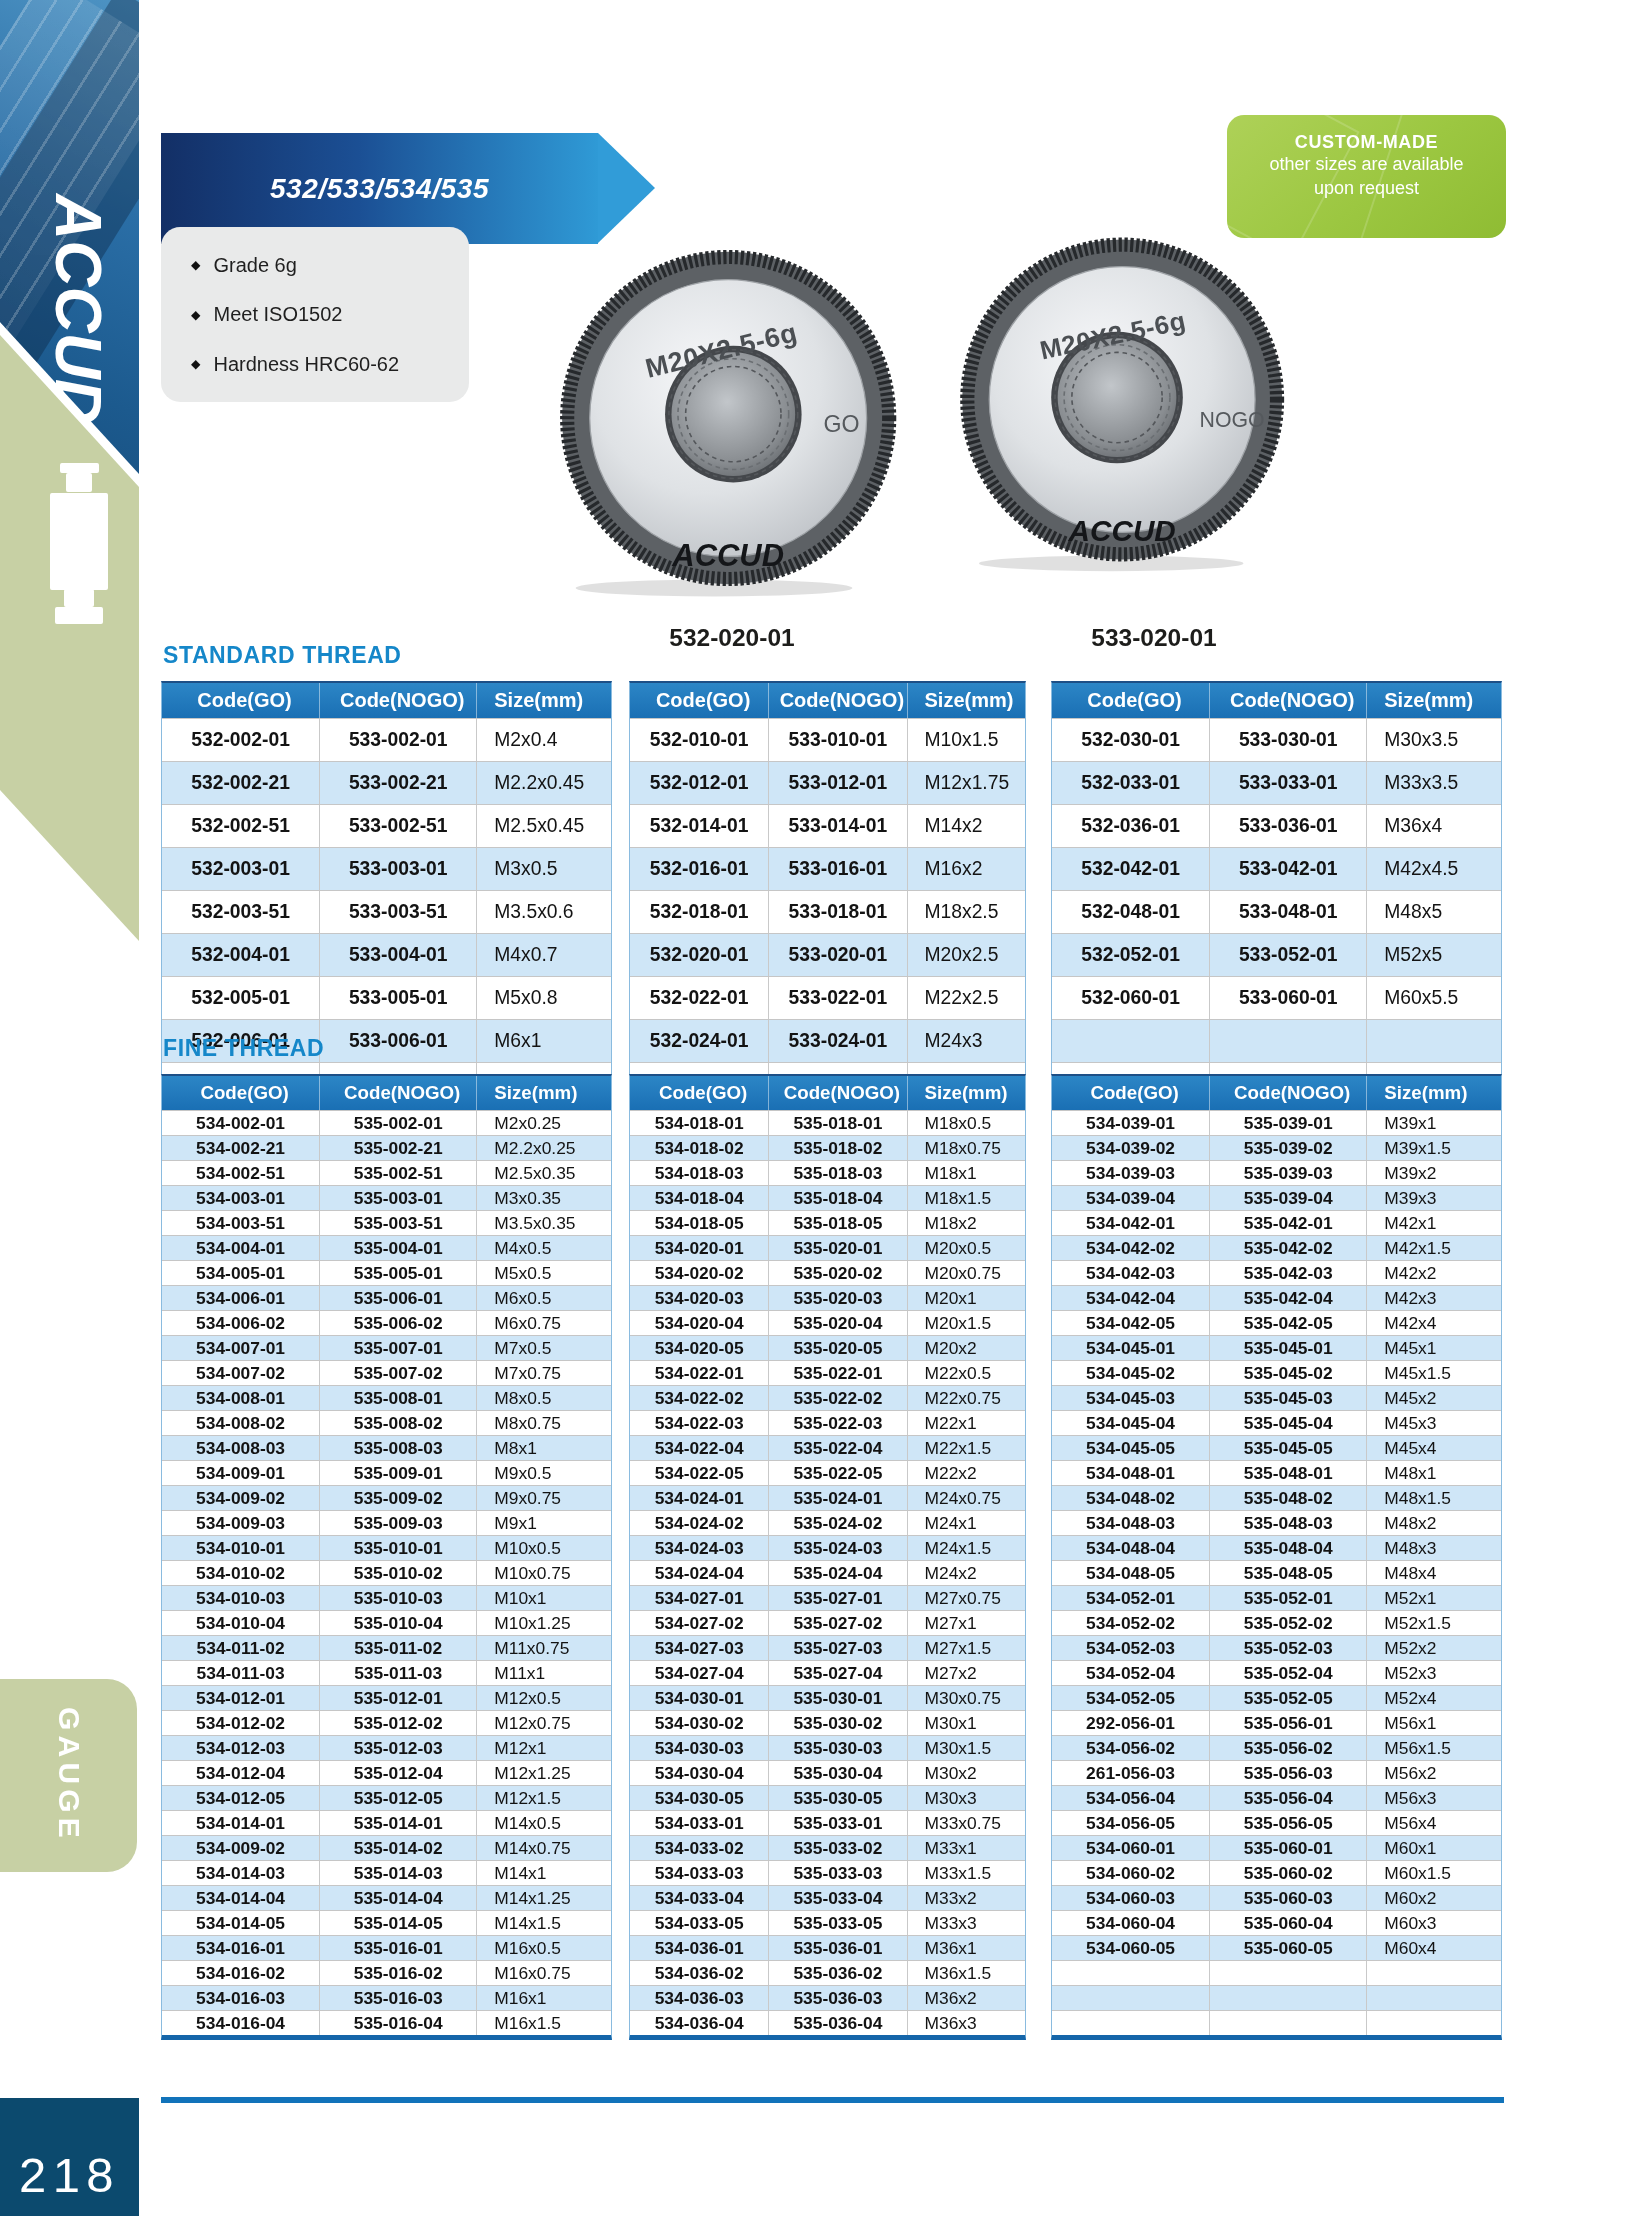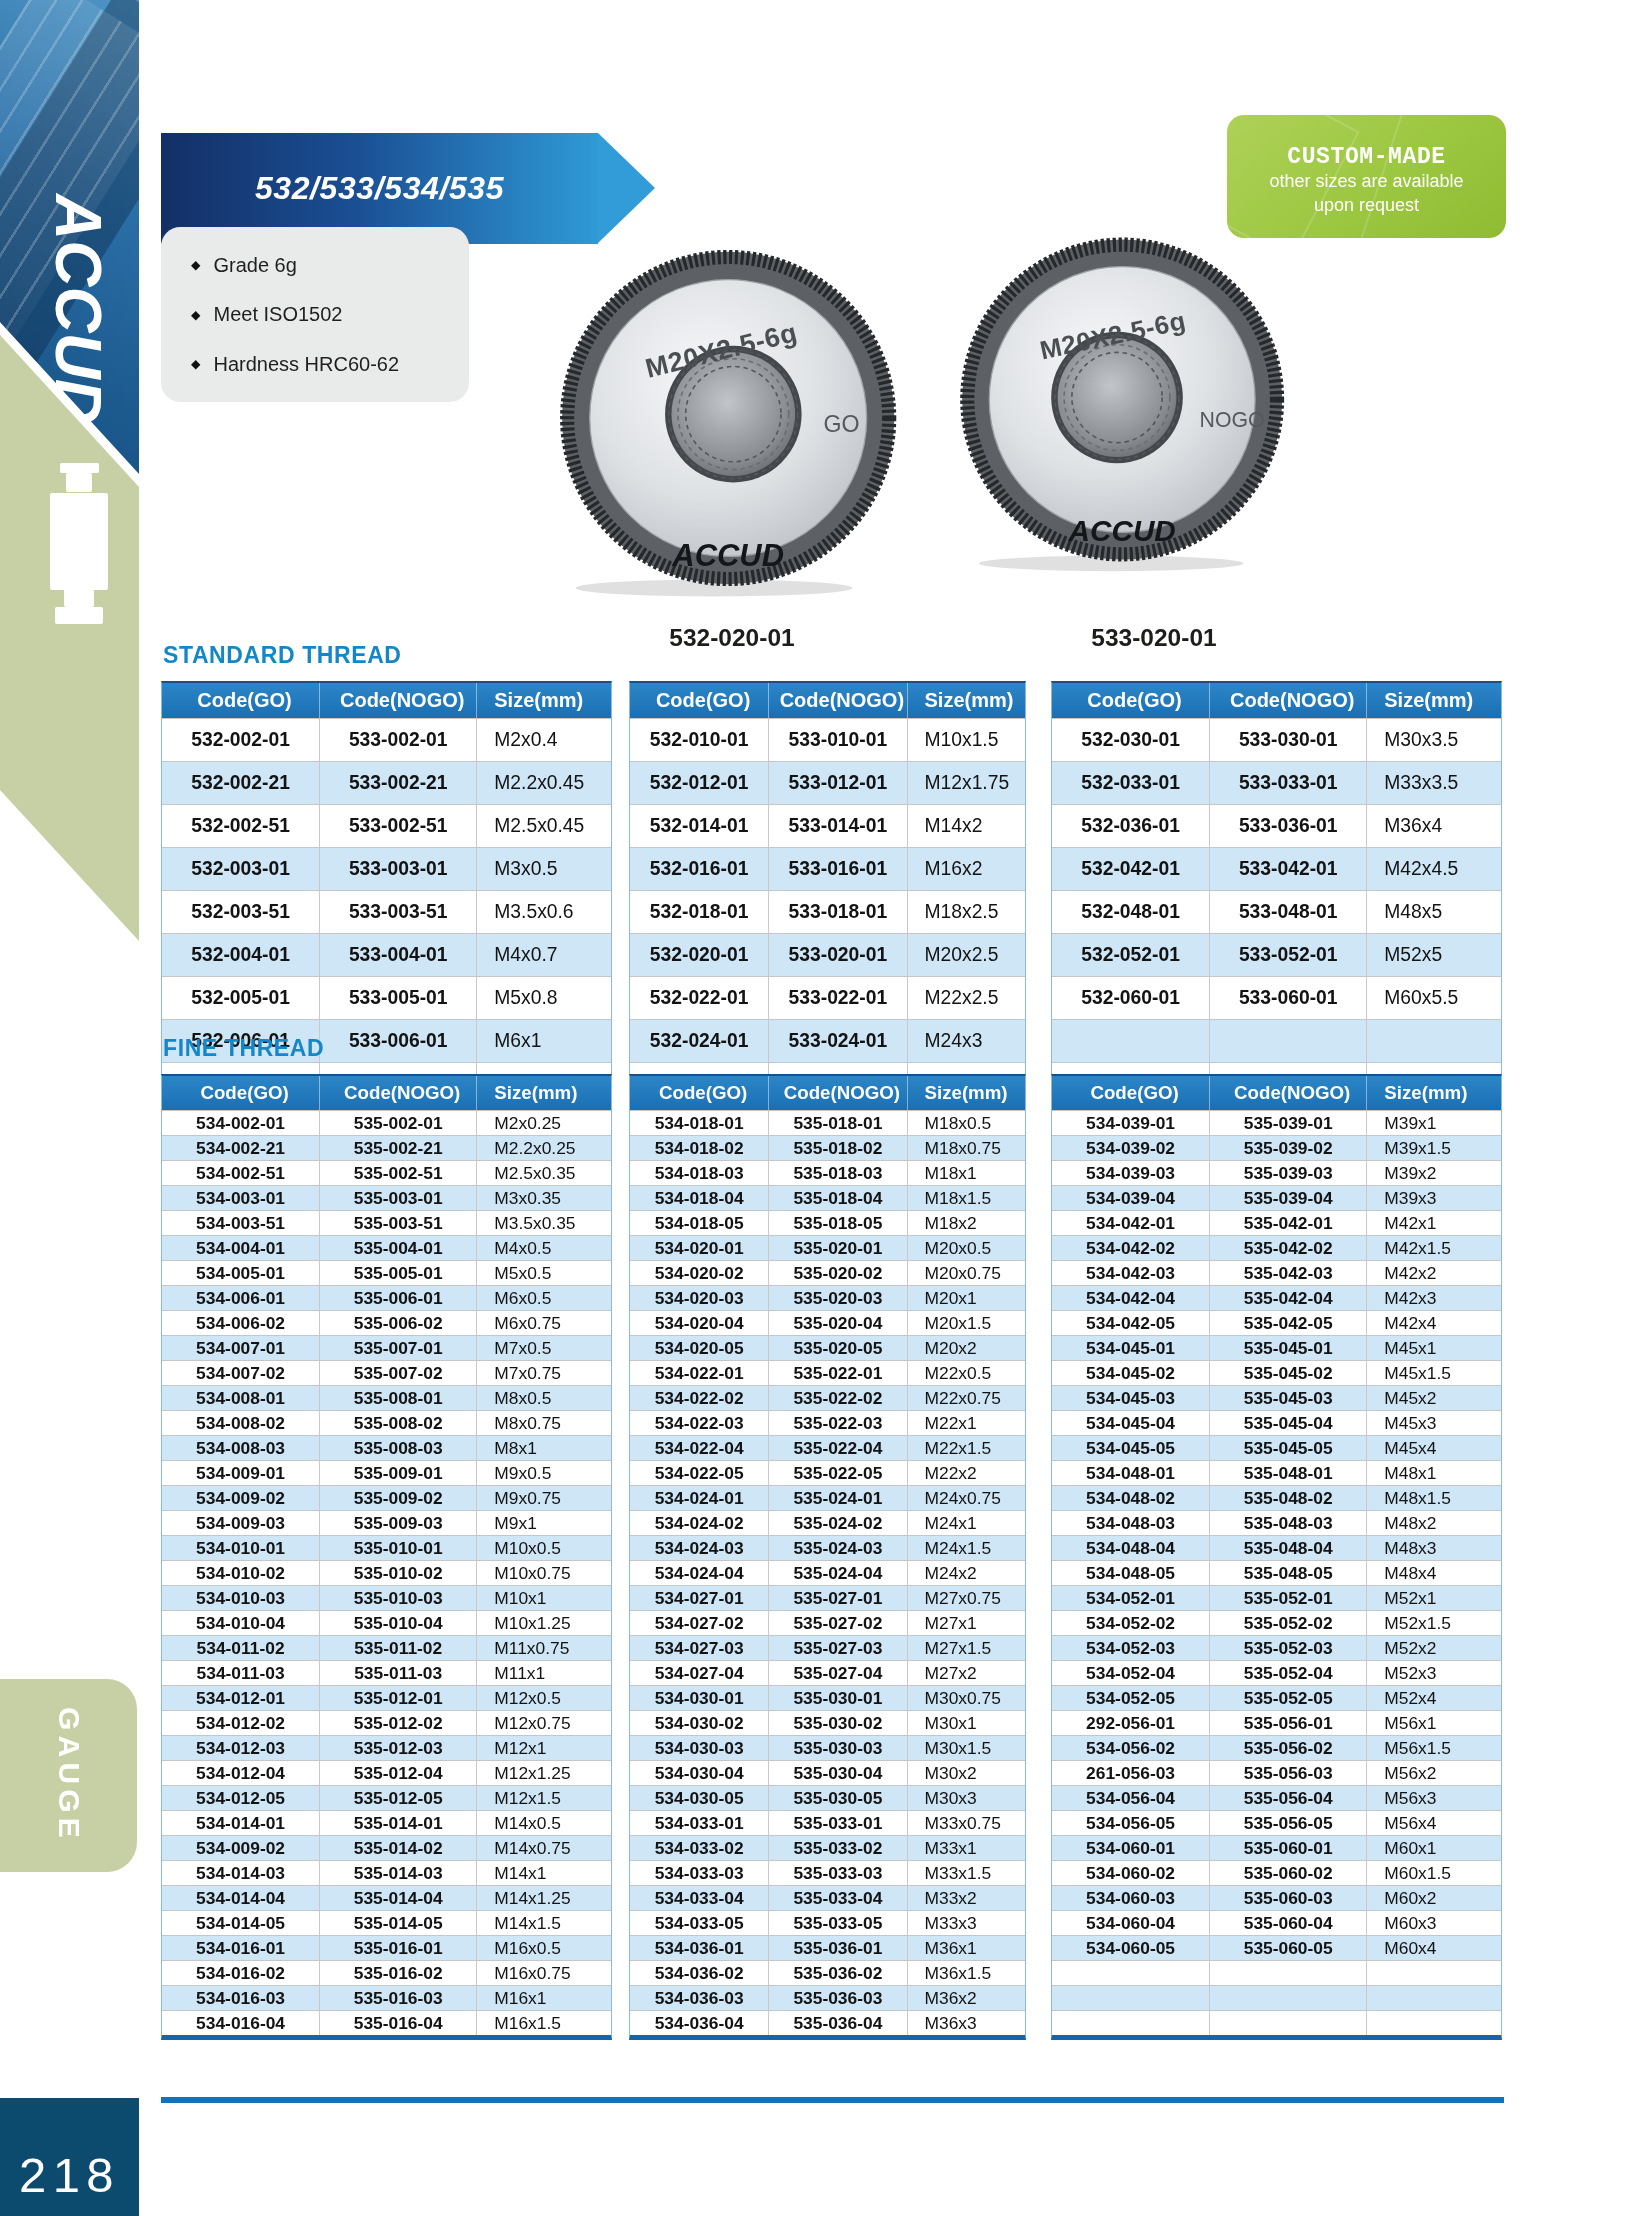--- a/index.html
+++ b/index.html
@@ -30,31 +30,31 @@
     display:flex;align-items:center;justify-content:center;color:#fff;font-size:49px;letter-spacing:6.4px;}
   .footer-bar{position:absolute;left:161px;top:2097px;width:1343px;height:5.8px;background:#1173ba;}
 
   
   .title-strip{position:absolute;left:598px;top:133px;width:613px;height:111px;
     background:linear-gradient(90deg,#c3c5c7 0%,#ffffff 70%);display:flex;align-items:center;}
   .page-title{padding-left:76px;font-size:36px;font-weight:800;color:#1c1b1a;letter-spacing:1.3px;}
   .band{position:absolute;left:161px;top:133px;width:437px;height:111px;
     background:linear-gradient(90deg,#132f66 0%,#1b4f94 45%,#2f9ad6 100%);
     display:flex;align-items:center;justify-content:center;}
-  .band-text{color:#fff;font-style:italic;font-weight:900;font-size:32px;letter-spacing:0.6px;}
+  .band-text{color:#fff;font-style:italic;font-weight:900;font-size:28px;letter-spacing:0.6px;}
   .band-arrow{position:absolute;left:598px;top:133px;width:0;height:0;
     border-left:57px solid #319cd8;border-top:55px solid transparent;border-bottom:55px solid transparent;}
 
   .badge{position:absolute;left:1227px;top:115px;width:279px;height:123px;border-radius:17px;
     background:linear-gradient(140deg,#aed158 0%,#9cc741 55%,#8fbc33 100%);
     overflow:hidden;text-align:center;color:#fff;}
   .badge .deco1,.badge .deco2{position:absolute;border:2.6px solid rgba(255,255,255,.16);}
   .badge .deco1{width:142px;height:142px;left:-39px;top:-26px;transform:rotate(28deg);}
   .badge .deco2{width:168px;height:168px;right:-45px;top:-6.4px;transform:rotate(18deg);}
-  .badge-title{margin-top:29px;font-size:23px;font-weight:800;letter-spacing:0.6px;position:relative;font-family:Liberation Mono, monospace;}
+  .badge-title{margin-top:17px;font-size:18px;font-weight:800;letter-spacing:0.6px;position:relative;}
   .badge-line{font-size:18px;line-height:1.32;position:relative;}
 
   
   .features{position:absolute;left:161px;top:227px;width:308px;height:175px;background:#e9eaea;
     border-radius:19.3px;display:flex;flex-direction:column;justify-content:space-evenly;
     padding-left:30px;box-sizing:border-box;}
   .feat{display:flex;align-items:center;gap:13px;font-size:20px;color:#1f1f1f;}
   .feat .dia{font-size:12.3px;color:#111;}
 
   

